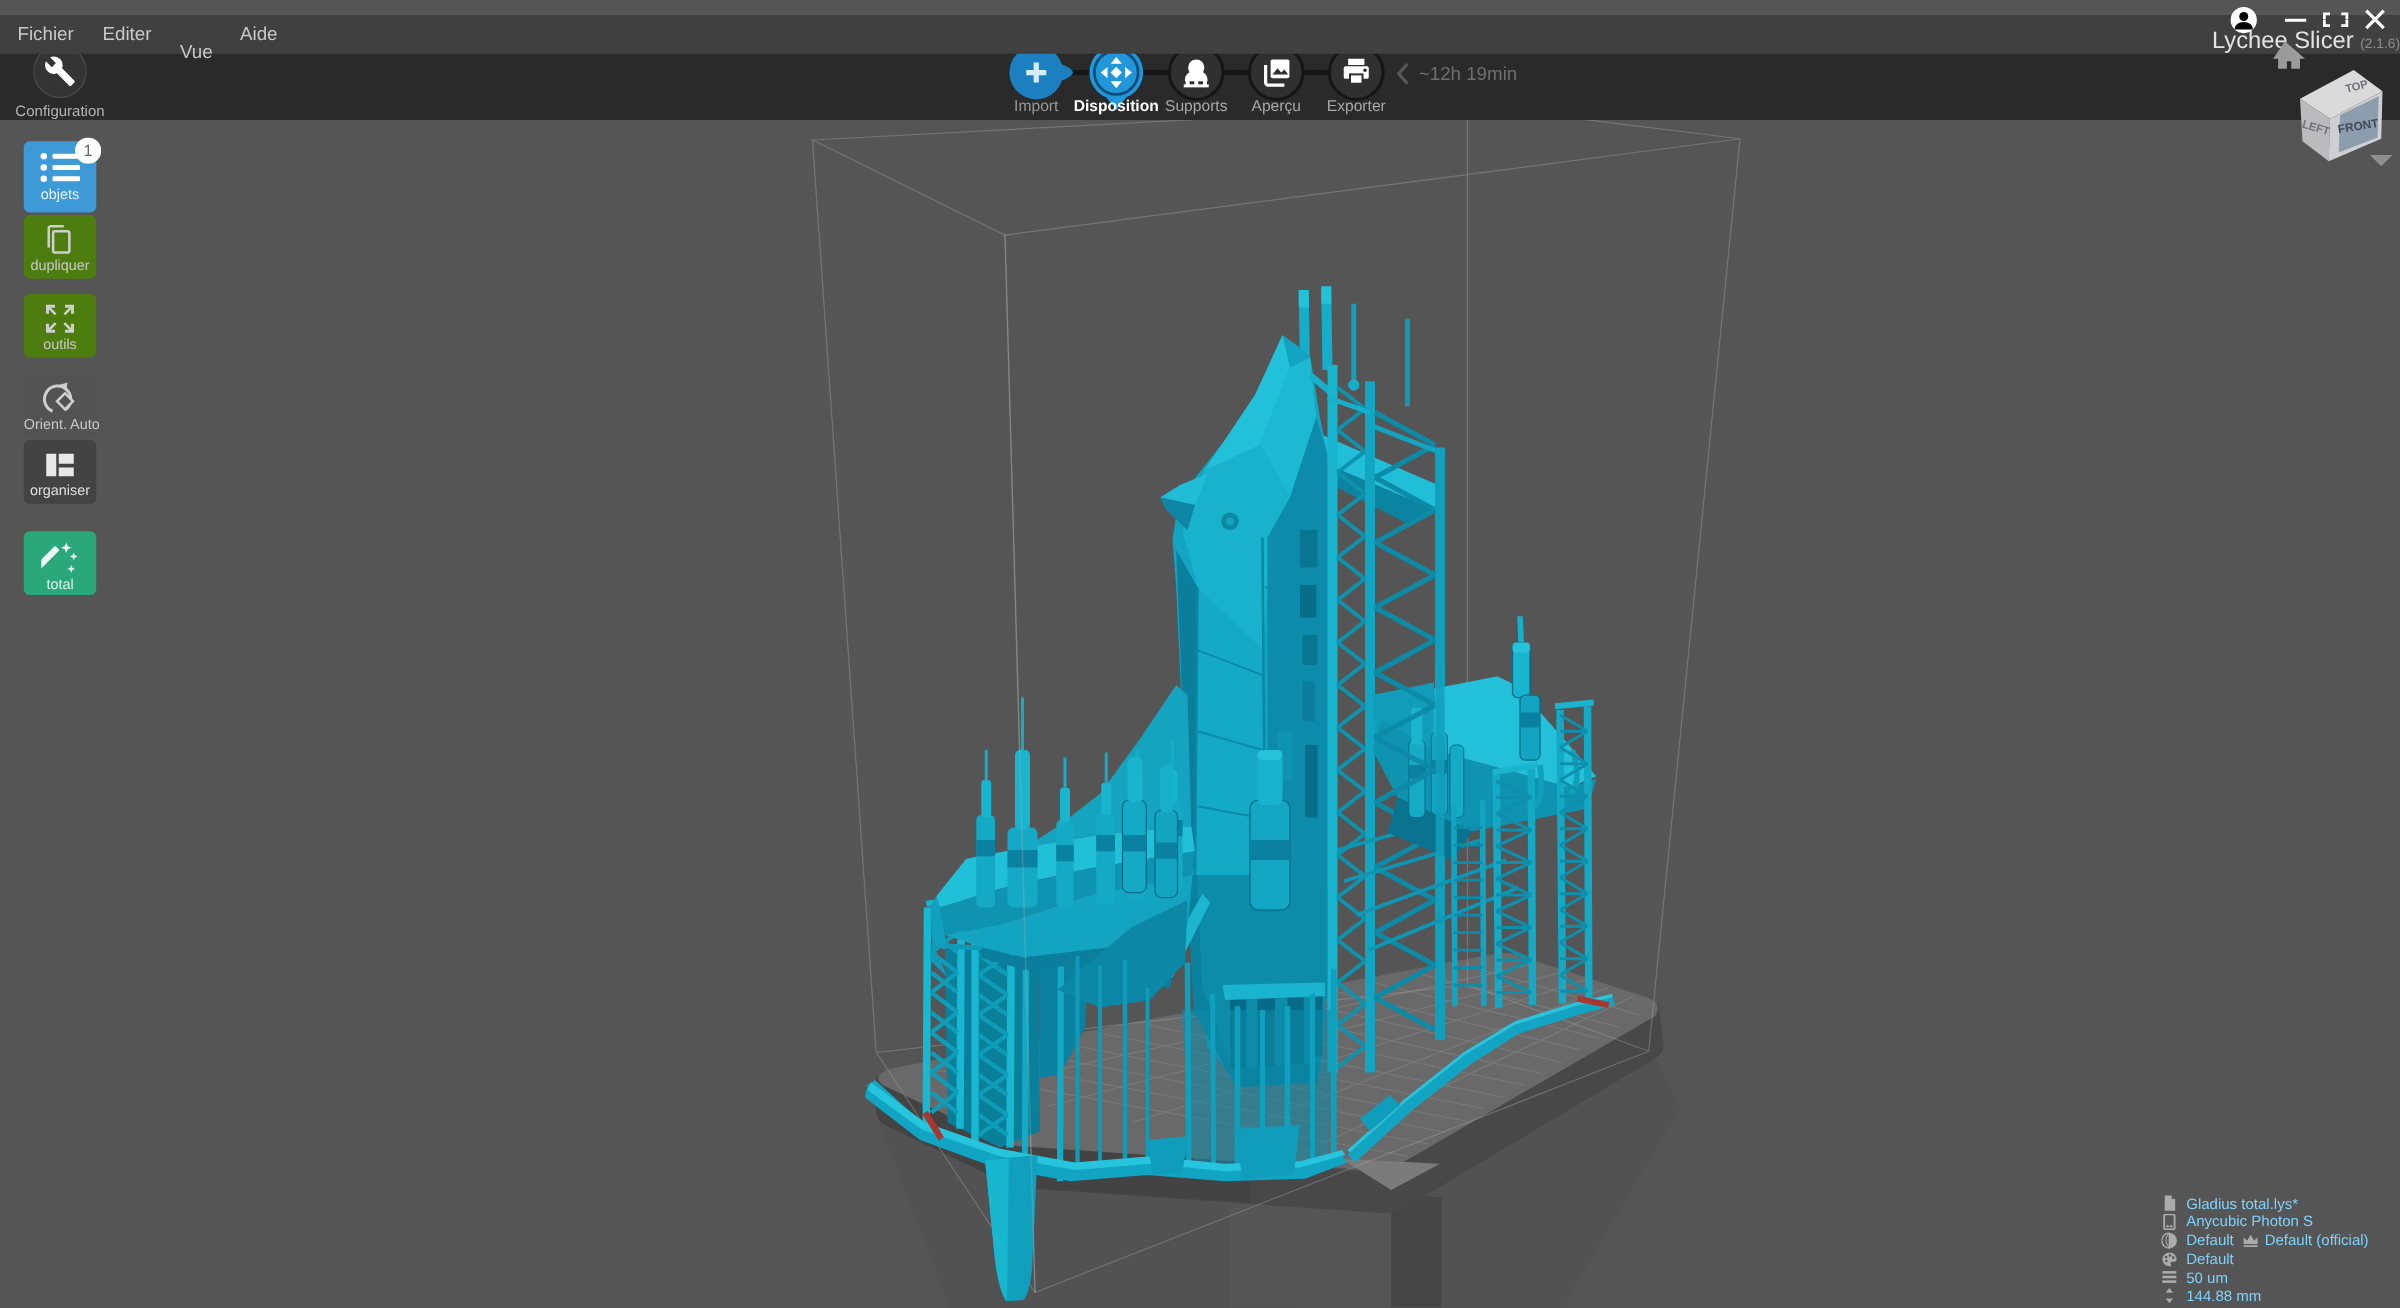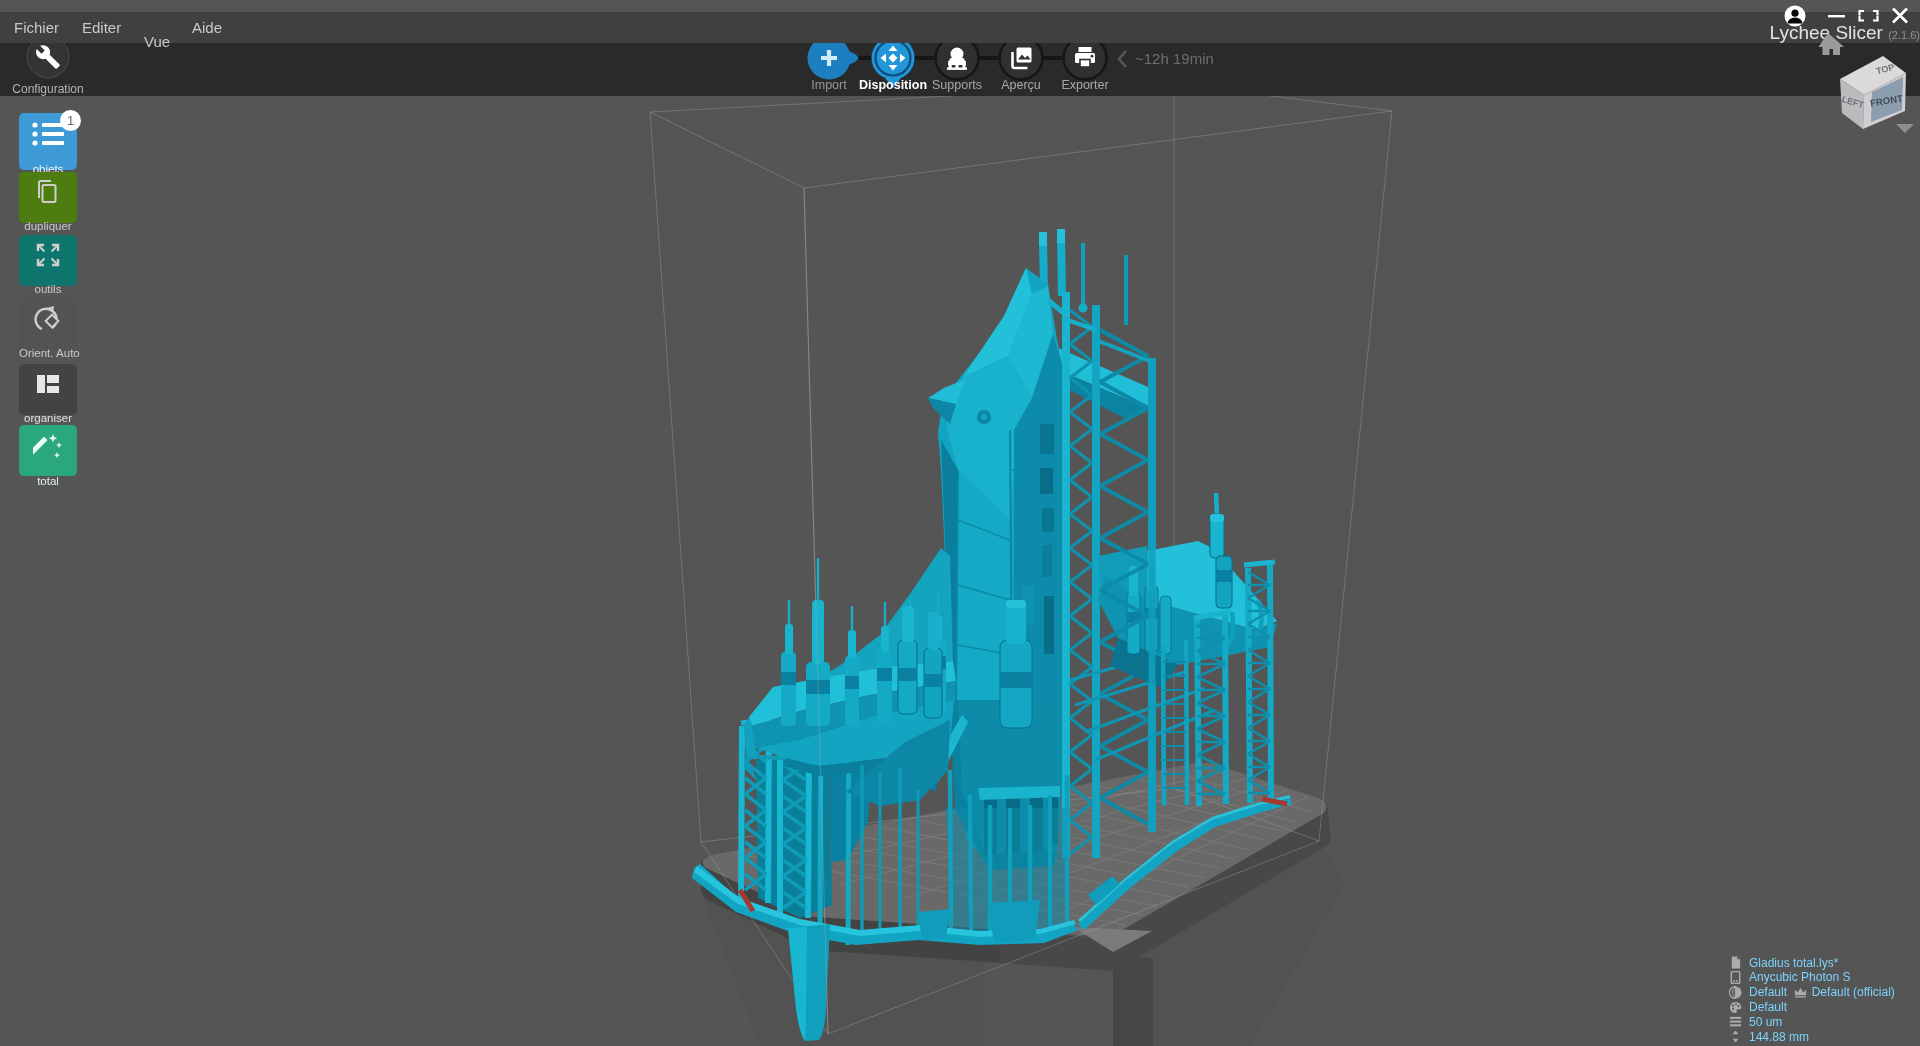--- a/index.html
+++ b/index.html
@@ -6,21 +6,21 @@
   html,body { width:1920px; height:1046px; overflow:hidden; background:#555556; font-family:"Liberation Sans", sans-serif; }
   #menubar { position:absolute; left:0; top:12px; width:1920px; height:31px; background:#404040; z-index:30; }
   .menu { position:absolute; top:0; height:31px; line-height:31px; color:#c9c9c9; font-size:15px; }
   #title { position:absolute; top:0; width:100%; text-align:right; line-height:42px; color:#e3e3e3; font-size:19px; }
   #title span { font-size:11px; color:#8f8f8f; }
   #winbtns { position:absolute; right:0; top:0; height:31px; z-index:31; }
   #toolbar { position:absolute; left:0; top:31px; width:1920px; height:65px; background:#2a2a2a; z-index:20; }
   #scene { position:absolute; left:0; top:0; width:1920px; height:1046px; z-index:1; }
   .sbtn { position:absolute; left:19px; width:58px; border-radius:5px; color:#ddd; text-align:center; font-size:11.5px; z-index:25; white-space:nowrap; }
   .sbtn svg { display:block; margin:7px auto 0; }
-  .sbtn .lbl { display:block; margin-top:15px; padding-bottom:4px; }
+  .sbtn .lbl { display:block; margin-top:2px; padding-bottom:4px; }
   #info { position:absolute; right:8px; bottom:2px; width:183px; z-index:25; color:#7dd3fc; font-size:12px; white-space:nowrap; }
   #info .row { display:flex; align-items:center; height:14.8px; justify-content:flex-start; }
   #info .ic { width:13px; height:13px; margin-right:7px; flex:0 0 13px; }
   #steps { position:absolute; left:760px; top:31px; width:480px; height:65px; z-index:22; }
   #conf { position:absolute; left:0; top:31px; width:100px; height:50px; z-index:22; }
 </style>
 </head>
 <body>
 <svg id="scene" width="1920" height="1046" viewBox="0 0 1920 1046">
   <rect x="0" y="0" width="1920" height="1046" fill="#555556"></rect>
@@ -427,38 +427,38 @@
   </div>
   <div class="sbtn" style="top:172px; height:51px; background:#4d7c0f; color:#c9c9c9;">
     <svg width="26" height="26" viewBox="0 0 26 26">
       <g fill="none" stroke="#cfcfcf" stroke-width="2">
         <rect x="7.5" y="6" width="13" height="17" rx="1.5"></rect>
         <path d="M4,19 V3.5 a1.5,1.5 0 0 1 1.5,-1.5 H16"></path>
       </g>
     </svg>
     <span class="lbl">dupliquer</span>
   </div>
-  <div class="sbtn" style="top:235px; height:51px; background:#0f766e; color:#c9c9c9;">
+  <div class="sbtn" style="top:235px; height:51px; background:#4d7c0f; color:#c9c9c9;">
     <svg width="26" height="26" viewBox="0 0 26 26">
       <g fill="none" stroke="#cfcfcf" stroke-width="2.4">
         <path d="M3,9 V3 h6 M17,3 h6 v6 M23,17 v6 h-6 M9,23 H3 v-6"></path>
         <path d="M3,3 l6.5,6.5 M23,3 l-6.5,6.5 M23,23 l-6.5,-6.5 M3,23 l6.5,-6.5" stroke-width="2"></path>
       </g>
     </svg>
     <span class="lbl">outils</span>
   </div>
   <div class="sbtn" style="top:299px; height:51px; background:#535353; color:#c9c9c9;">
     <svg width="28" height="26" viewBox="0 0 28 26">
       <path d="M8,23 a10.5,10.5 0 1 1 10,-1" fill="none" stroke="#cfcfcf" stroke-width="2.4"></path>
       <path d="M13,2 l7,-2 l-1,7 z" fill="#cfcfcf"></path>
       <rect x="13.5" y="10.5" width="9" height="9" transform="rotate(45 18 15)" fill="#535353" stroke="#cfcfcf" stroke-width="2"></rect>
     </svg>
     <span class="lbl">Orient. Auto</span>
   </div>
-  <div class="sbtn" style="top:364px; height:51px; background:#434343; color:#e0e0e0;">
+  <div class="sbtn" style="top:352px; height:51px; background:#434343; color:#e0e0e0;">
     <svg width="26" height="26" viewBox="0 0 26 26">
       <g fill="#e8e8e8">
         <rect x="2" y="4" width="8" height="18"></rect>
         <rect x="12" y="4" width="12" height="8"></rect>
         <rect x="12" y="15" width="12" height="7"></rect>
       </g>
     </svg>
     <span class="lbl">organiser</span>
   </div>
   <div class="sbtn" style="top:425px; height:51px; background:#2aa87c; color:#d9f3e8;">

